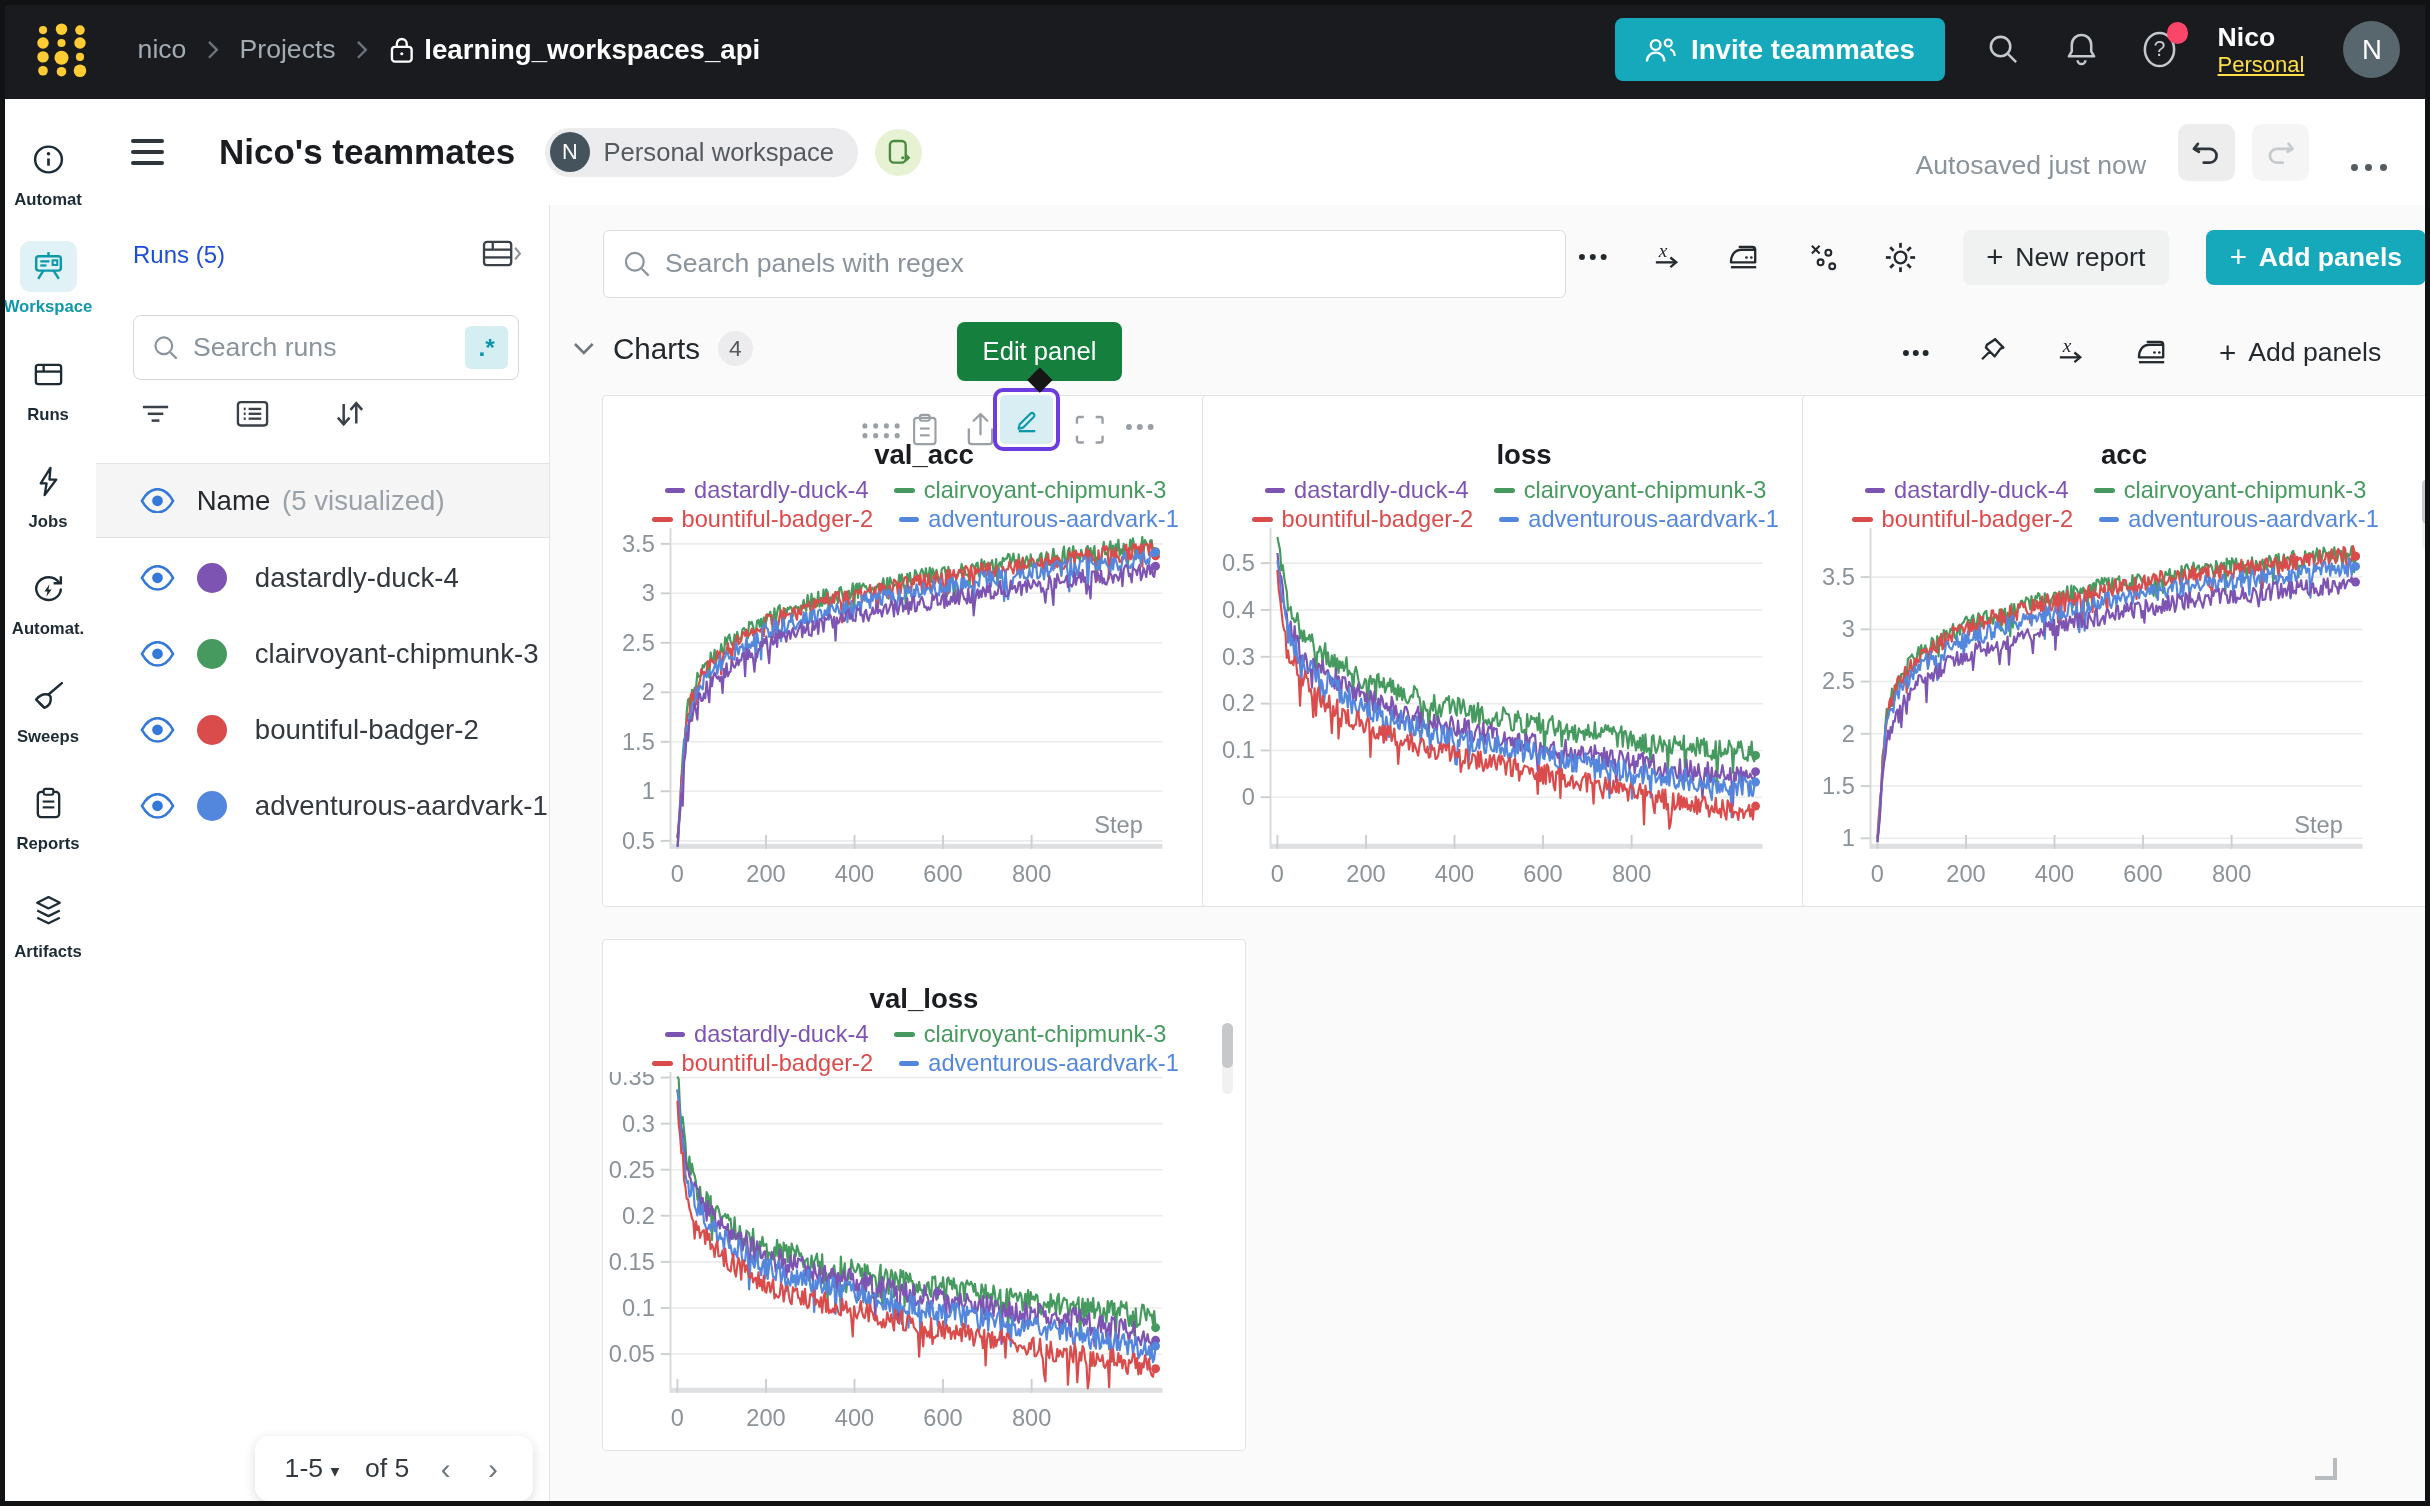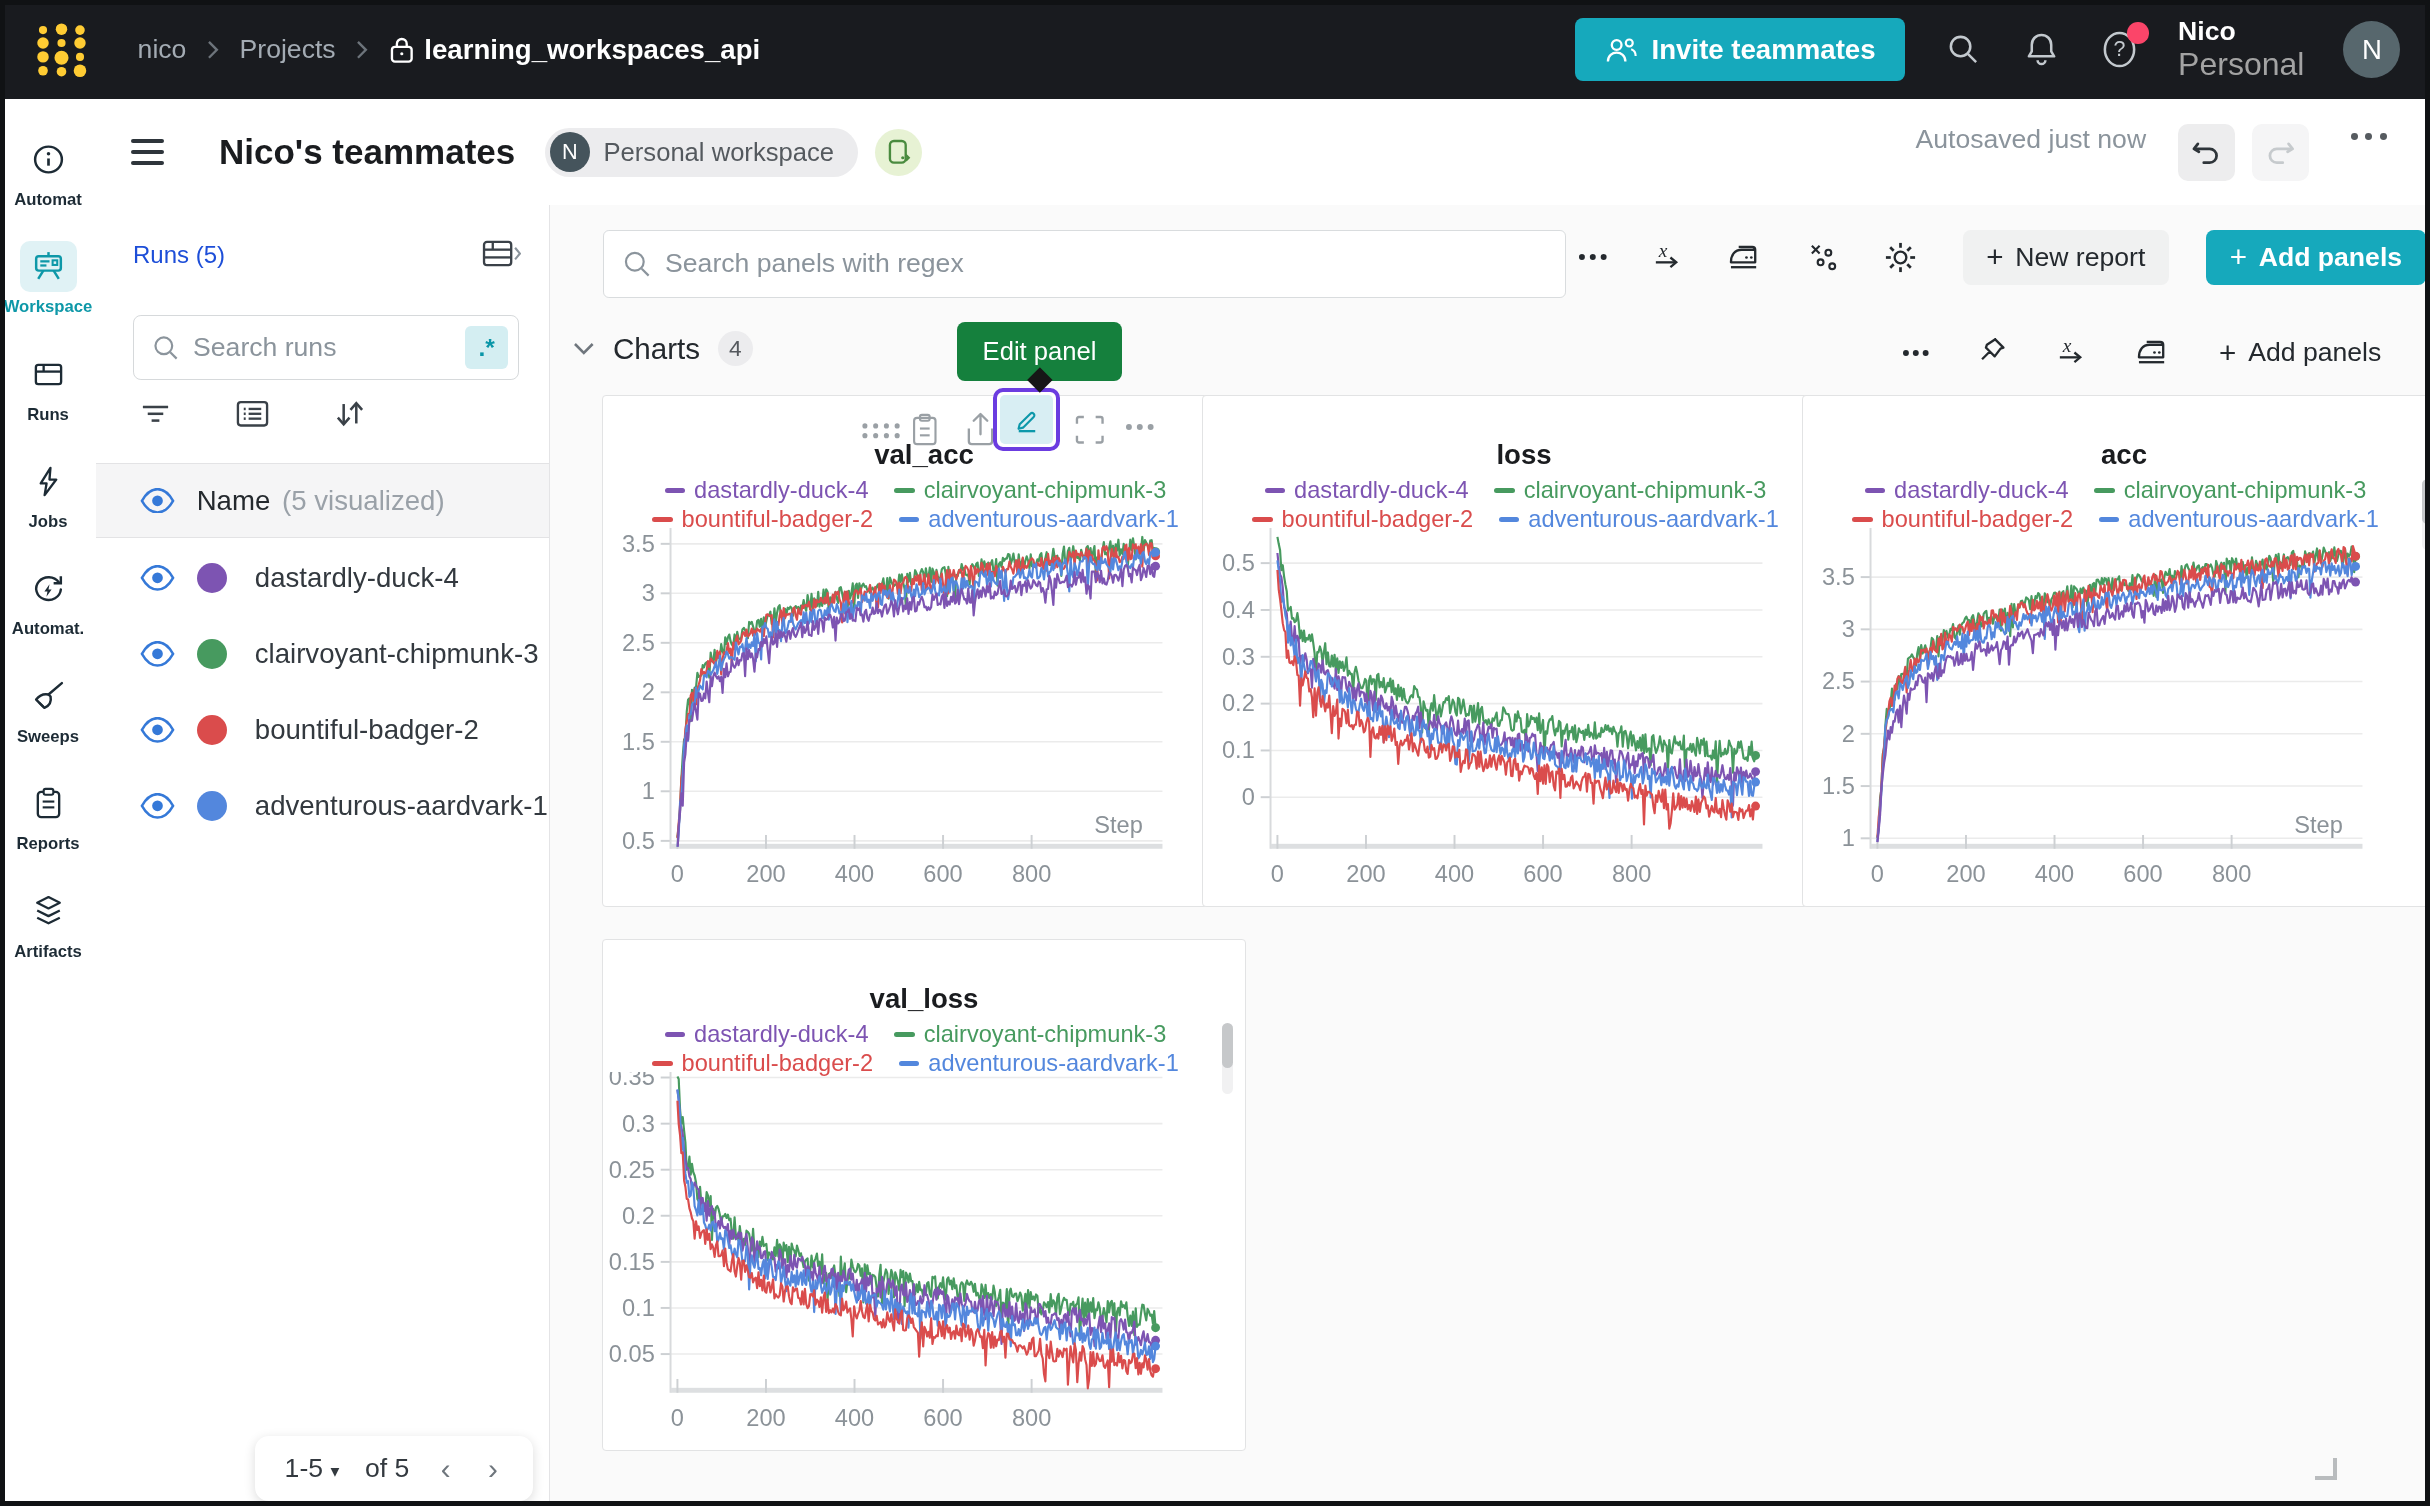--- a/index.html
+++ b/index.html
@@ -14,41 +14,41 @@
   .crumb { color:#a3abb3; font-size:26.6px; }
   .crumb-sep { color:#6d747b; }
   .project-name { color:#ffffff; font-size:27.6px; font-weight:700; display:flex; align-items:center; gap:9.9px; }
   .nav-right { margin-left:auto; display:flex; align-items:center; gap:39px; }
   .invite-btn { background:#16a9bc; color:#fff; border:none; border-radius:7.9px; height:63px; padding:0 29.6px; font-size:27.6px; font-weight:600; display:flex; align-items:center; gap:13.8px; font-family:inherit; cursor:pointer; }
   .nav-icon { width:39px; height:39px; position:relative; display:flex; align-items:center; justify-content:center; }
   .nav-icon svg { stroke:#c3c9ce; }
   .red-dot { position:absolute; top:-7.9px; right:-9.9px; width:21.7px; height:21.7px; border-radius:50%; background:#fb4569; }
   .user-block { text-align:left; line-height:1.15; }
   .user-name { color:#fff; font-size:26.6px; font-weight:700; }
-  .user-scope { color:#a3a3a3; font-size:32px; }
+  .user-scope { color:#fde047; font-size:22px;text-decoration:underline; }
   .avatar { width:57px; height:57px; border-radius:50%; background:#57676d; color:#fff; font-size:27.6px; display:flex; align-items:center; justify-content:center; }
 
   
   .leftrail { position:absolute; left:0; top:99px; bottom:0; width:96px; background:#fff; z-index:40; padding-top:35px; }
   .rail-item { width:96px; display:flex; flex-direction:column; align-items:center; margin-bottom:31.5px; cursor:pointer; }
   .rail-icon { width:57px; height:51px; border-radius:9.9px; display:flex; align-items:center; justify-content:center; color:#1d2b35; }
   .rail-item.active .rail-icon { background:#e0f2f5; color:#0e98a8; }
   .rail-label { font-size:16.7px; font-weight:700; color:#1d2b35; margin-top:4.9px; }
   .rail-item.active .rail-label { color:#0e98a8; }
 
   
   .wsheader { position:absolute; left:96px; top:99px; right:0; height:106px; background:#fff; display:flex; align-items:center; padding:0 33px 0 35px; z-index:30; }
   .hamburger { width:33px; height:25.6px; display:flex; flex-direction:column; justify-content:space-between; cursor:pointer; }
   .hamburger span { height:3.4px; background:#2e353b; border-radius:2px; }
   .ws-title { font-size:35px; font-weight:700; color:#1a1c1f; margin-left:55px; }
   .ws-pill { margin-left:29.6px; background:#ececee; border-radius:984px; height:49px; display:flex; align-items:center; padding:0 23.6px 0 4.9px; gap:13.8px; }
   .ws-pill-avatar { width:40px; height:40px; border-radius:50%; background:#45545c; color:#fff; font-size:21.7px; display:flex; align-items:center; justify-content:center; }
   .ws-pill-label { font-size:25.6px; color:#54595e; }
   .ws-doc { margin-left:17.7px; width:47px; height:47px; border-radius:50%; background:#e7f2d4; display:flex; align-items:center; justify-content:center; cursor:pointer; }
-  .ws-right { margin-left:auto; display:flex; align-items:flex-start; gap:17.7px; }
+  .ws-right { margin-left:auto; display:flex; align-items:flex-end; gap:17.7px; }
   .autosave { color:#8b949c; font-size:26.6px; margin-right:13.8px; }
   .hist-btn { width:57px; height:57px; border-radius:9.9px; display:flex; align-items:center; justify-content:center; cursor:pointer; border:none; background:#ededee; }
   .hist-btn.disabled { background:#f5f5f6; }
   .dots-h { display:flex; gap:7.9px; margin-left:13.8px; cursor:pointer; padding:9.9px; }
   .dots-h i { width:6.9px; height:6.9px; border-radius:50%; background:#565b60; }
 
   
   .runspanel { position:absolute; left:96px; top:205px; width:454px; bottom:0; background:#fff; border-right:1px solid #e4e4e6; z-index:20; }
   .runs-title-row { display:flex; align-items:center; padding:33px 27.6px 0 37px; }
   .runs-title { font-size:24px; color:#1d4ed8; font-weight:500; }

